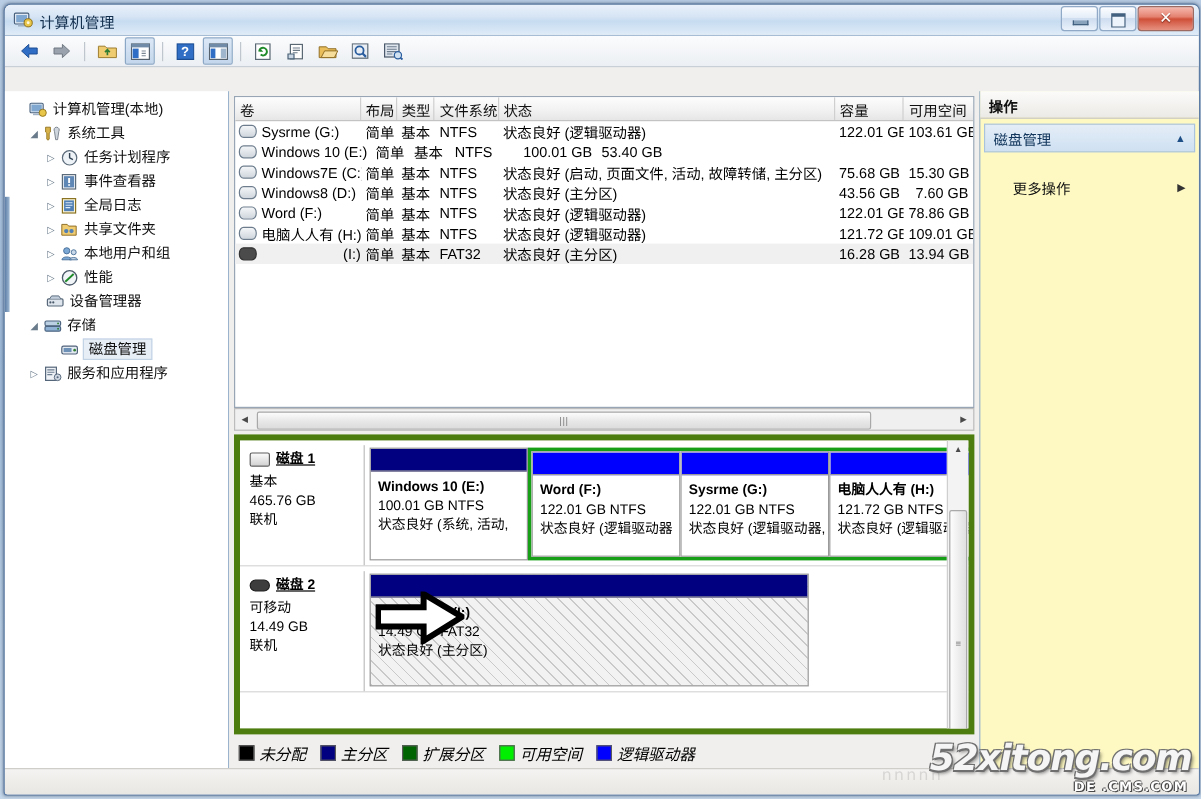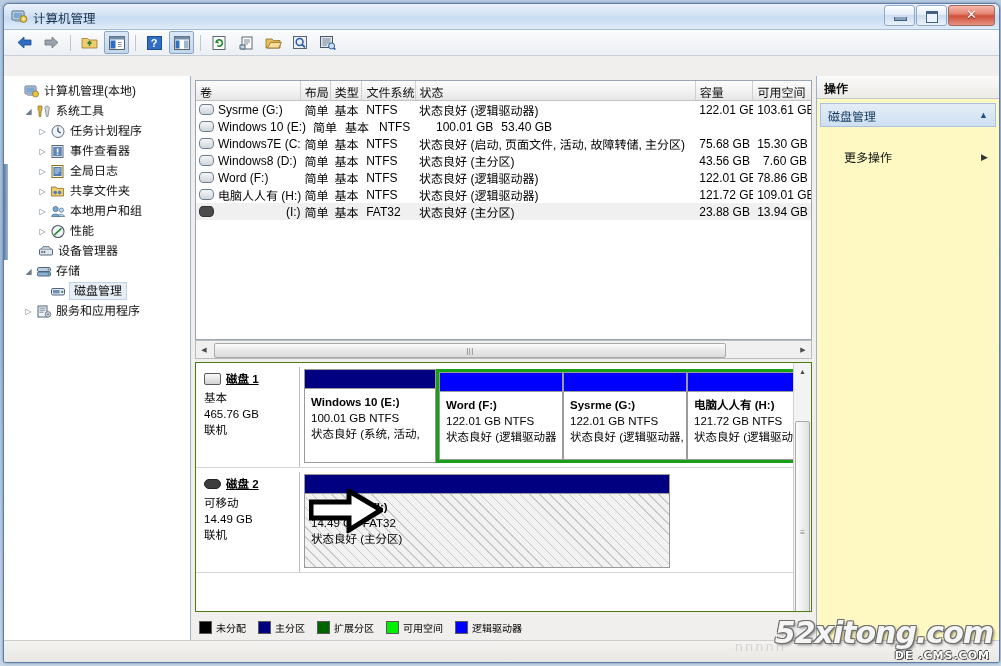--- a/index.html
+++ b/index.html
@@ -287,21 +287,21 @@
     font-size: 8px; color: #7a7a7a; letter-spacing: .5px;
     cursor: default;
   }
 
   
   .graph-view {
     position: absolute;
     left: 4px; right: 4px;
     top: 286px; bottom: 28px;
     background: #fff;
-    border: 1px solid #4d7c0f;
+    border: 5px solid #4d7c0f;
     overflow: hidden;
   }
   .disk-row {
     display: flex;
     height: 105px;
     border-bottom: 1px solid #d6d6d6;
     padding: 4px 0 0 0;
     box-sizing: border-box;
   }
   .disk-info {
@@ -411,22 +411,23 @@
   
   .legend {
     position: absolute;
     left: 4px; right: 4px;
     bottom: 2px;
     height: 22px;
     display: flex;
     align-items: center;
     gap: 6px;
     padding-left: 4px;
-    font-size: 10px;
+    font-size: 13px;
     color: #000;
+    font-style: italic;
   }
   .legend .li { display: flex; align-items: center; gap: 4px; margin-right: 6px; cursor: default; }
   .legend .sw {
     width: 11px; height: 11px;
     border: 1px solid #5a5a5a;
   }
 
   
   .act-head {
     height: 22px;
@@ -864,21 +865,21 @@
           <div class="vol-row sel">
             <div class="c-vol">
                 <span class="drv-ico dark"></span>
                 <span class="name-gap"></span>
                 <span>(I:)</span>
               </div>
             <div class="c-lay">简单</div>
             <div class="c-type">基本</div>
             <div class="c-fs">FAT32</div>
             <div class="c-stat">状态良好 (主分区)</div>
-            <div class="c-cap">23.88 GB</div>
+            <div class="c-cap">16.28 GB</div>
             <div class="c-free">13.94 GB</div>
           </div>
         </div>
 
         <div class="hscroll">
           <div class="hs-arrow">◀</div>
           <div class="hs-track">
             <div class="hs-thumb">|||</div>
           </div>
           <div class="hs-arrow">▶</div>

